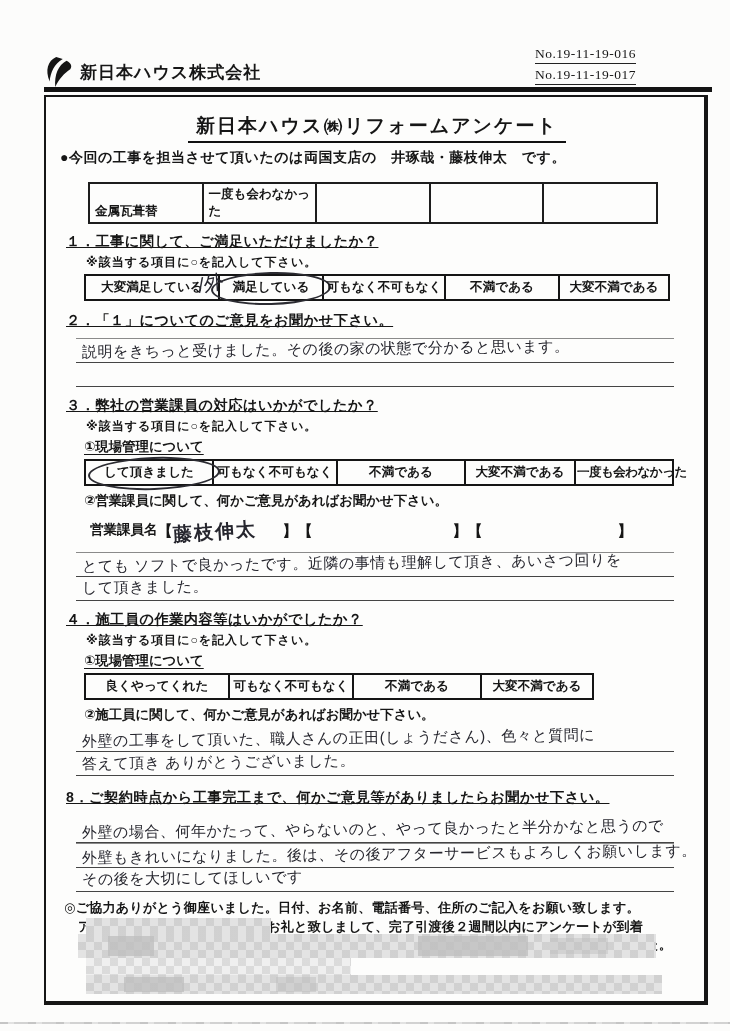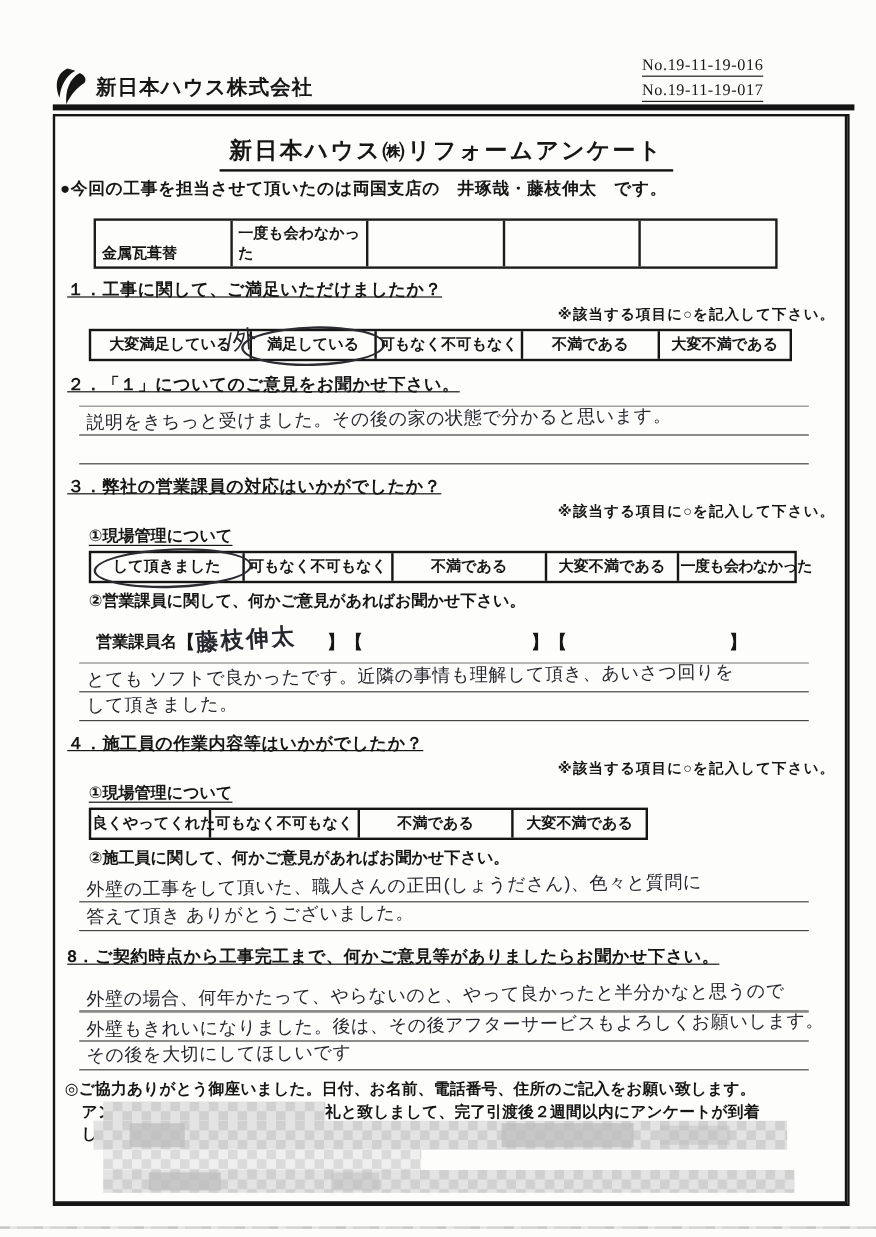--- a/index.html
+++ b/index.html
@@ -12,55 +12,55 @@
   .co-name{font-size:17px;font-weight:700;letter-spacing:1px;}
   .doc-nos{position:absolute;top:46px;left:535px;font-family:"Liberation Serif","DejaVu Serif",serif;
            font-size:13.5px;letter-spacing:.5px;}
   .doc-no{border-bottom:1.4px solid #222;padding-bottom:1px;margin-bottom:3px;white-space:nowrap;}
 
   .top-rule{position:absolute;top:87px;left:44px;width:668px;height:5px;background:#131313;}
 
   
   .formbox{position:absolute;top:95px;left:44px;width:664px;height:910px;border:2px solid #161616;
            box-shadow:inset -6px -6px 0 -4px #161616;background:#fdfdfc;box-sizing:border-box;}
-  .inner{position:relative;height:100%;padding:8px 10px 0 2px;box-sizing:border-box;overflow:hidden;}
+  .inner{position:relative;height:100%;padding:8px 10px 0 12px;box-sizing:border-box;overflow:hidden;}
 
   .t-center{text-align:center;margin-top:8px;}
   .f-title{display:inline-block;font-size:19px;font-weight:700;letter-spacing:2px;
            border-bottom:2.5px solid #111;padding:0 8px 2px;}
   .f-intro{margin:6px 0 0 2px;font-size:14px;font-weight:700;letter-spacing:.5px;}
 
   .work-table{margin:15px 0 0 30px;width:570px;height:42px;border:2px solid #1d1d1d;display:flex;box-sizing:border-box;}
   .work-cell{flex:1;border-right:2px solid #1d1d1d;display:flex;align-items:flex-end;
              padding:2px 5px;font-size:12.5px;font-weight:600;box-sizing:border-box;}
   .work-cell:last-child{border-right:none;}
 
   .q-label{margin:8px 0 0 8px;font-size:14.2px;font-weight:700;letter-spacing:.5px;text-decoration:underline;}
-  .note{margin:3px 0 3px 28px;font-size:12px;font-weight:600;letter-spacing:1px;text-align:right;}
+  .note{margin:3px 0 3px 28px;font-size:12px;font-weight:600;letter-spacing:1px;}
   .sub-label{margin:3px 0 3px 26px;font-size:13.4px;font-weight:700;
              text-decoration:underline;text-underline-offset:3px;}
 
   .opt-table{display:flex;margin-left:26px;border:2px solid #151515;width:fit-content;position:relative;}
   .opt-cell{border-right:2px solid #151515;font-size:12.6px;font-weight:600;text-align:center;
             padding:3px 1px;position:relative;box-sizing:border-box;white-space:nowrap;}
   .opt-cell:last-child{border-right:none;}
 
   .circle{position:absolute;border:2.2px solid #2b2b31;border-radius:50%;pointer-events:none;}
   .hand{font-size:15px;color:#26262e;display:inline-block;transform:rotate(-0.7deg);
         letter-spacing:.5px;position:relative;top:1px;white-space:nowrap;}
   .hand-mark{position:absolute;left:112px;top:-6px;font-size:20px;color:#26262e;font-weight:400;
              transform:rotate(-12deg) skewX(-8deg);z-index:2;}
   .hand-name{font-size:19px;color:#26262e;display:inline-block;transform:rotate(-4deg);
              position:relative;top:2px;letter-spacing:2px;}
 
   .ans-block{margin:8px 22px 0 18px;}
   .ans-row{height:23px;border-bottom:1.6px solid #454545;padding-left:6px;}
   .topline{border-top:1.2px solid #8a8a8a;}
 
-  .staff-row{margin:6px 0 0 32px;font-size:13.5px;font-weight:600;height:28px;display:flex;align-items:flex-end;}
+  .staff-row{margin:6px 0 0 32px;font-size:13.5px;font-weight:600;height:28px;display:flex;align-items:center;}
   .bracket{font-size:15px;font-weight:700;position:relative;top:1px;}
   .slot{display:inline-block;}
   .slot-1{width:110px;} .slot-2{width:140px;} .slot-3{width:135px;}
 
   .footer{margin:7px 2px 0 6px;font-size:13.1px;font-weight:600;line-height:1.42;letter-spacing:.2px;}
   .footer-cont{padding-left:14px;}
 
   
   .redact{position:absolute;left:14px;bottom:7px;width:610px;height:78px;}
   .px{position:absolute;background-color:#e3e3e3;
@@ -161,21 +161,21 @@
         </div>
         <div class="ans-row">
           <span class="hand">して頂きました。</span>
         </div>
       </div>
 
       <div class="q-label" style="margin-top:9px;">４．施工員の作業内容等はいかがでしたか？</div>
       <div class="note">※該当する項目に○を記入して下さい。</div>
       <div class="sub-label">①現場管理について</div>
       <div class="opt-table">
-        <div class="opt-cell" style="width:100px;">良くやってくれた</div>
+        <div class="opt-cell" style="width:144px;">良くやってくれた</div>
         <div class="opt-cell" style="width:124px;">可もなく不可もなく</div>
         <div class="opt-cell" style="width:128px;">不満である</div>
         <div class="opt-cell" style="width:110px;">大変不満である</div>
       </div>
       <div class="sub-label" style="text-decoration:none;margin-top:6px;">②施工員に関して、何かご意見があればお聞かせ下さい。</div>
       <div class="ans-block" style="margin-top:4px;">
         <div class="ans-row">
           <span class="hand">外壁の工事をして頂いた、職人さんの正田(しょうださん)、色々と質問に</span>
         </div>
         <div class="ans-row">

